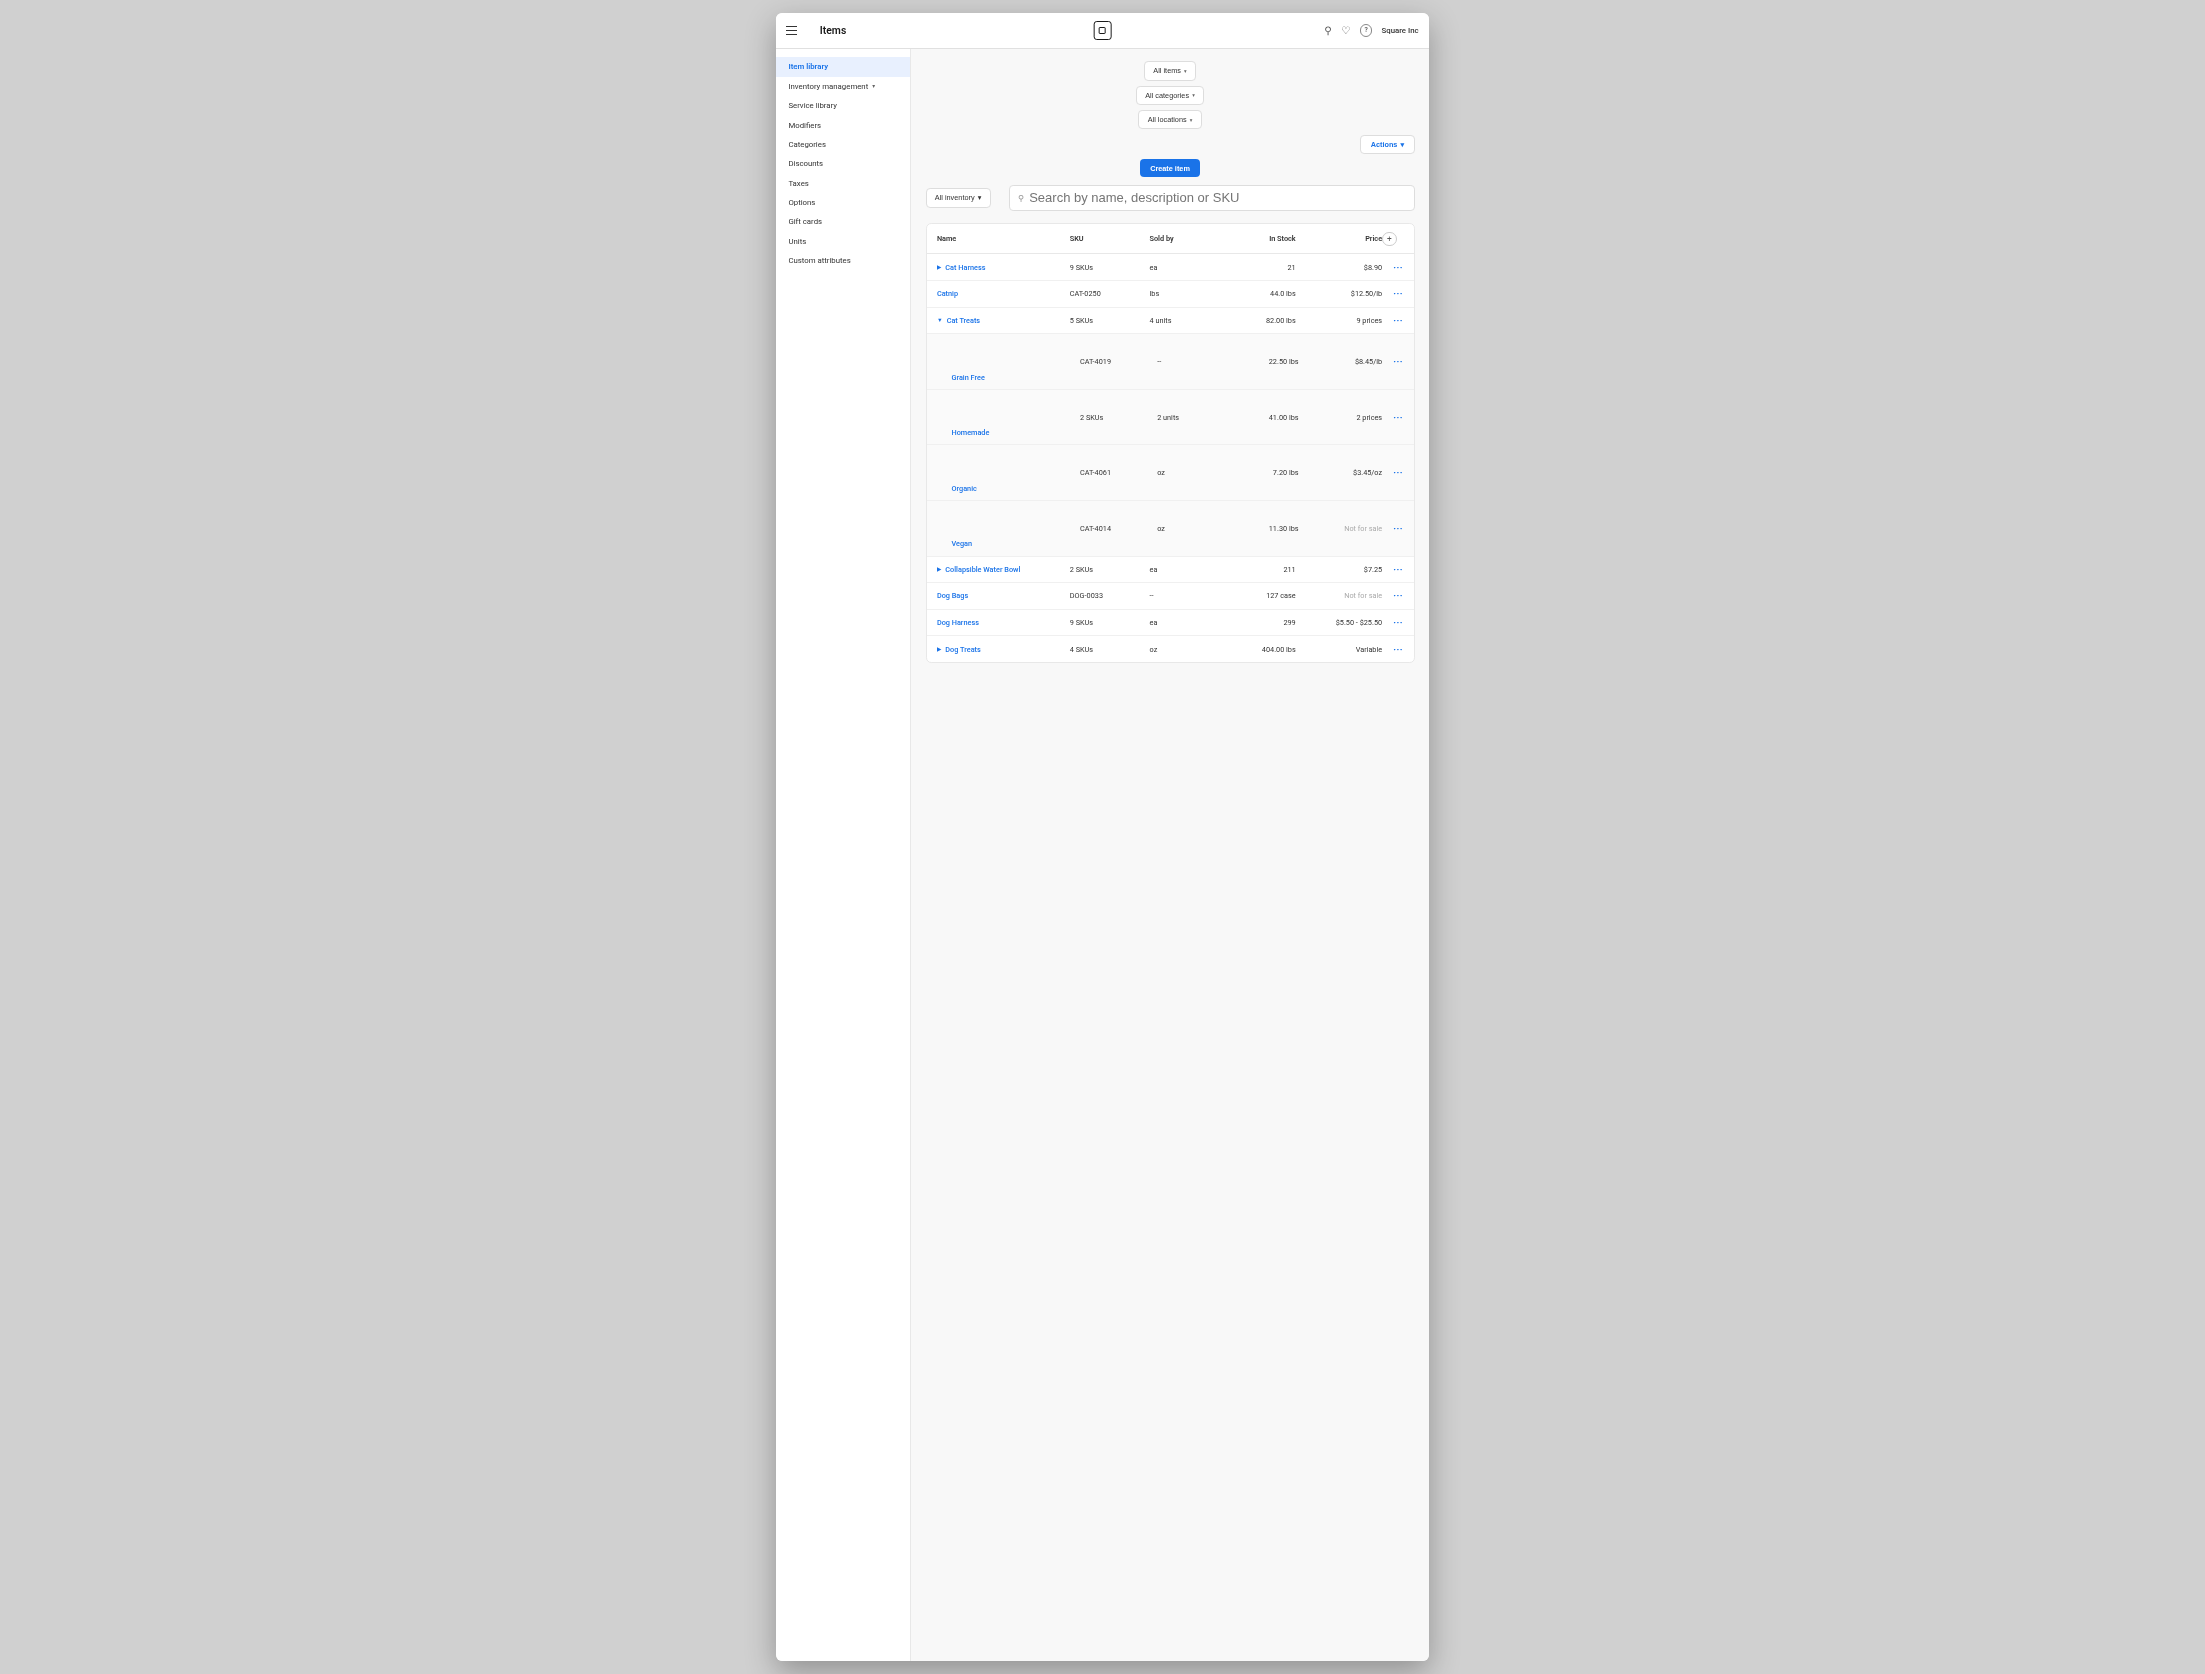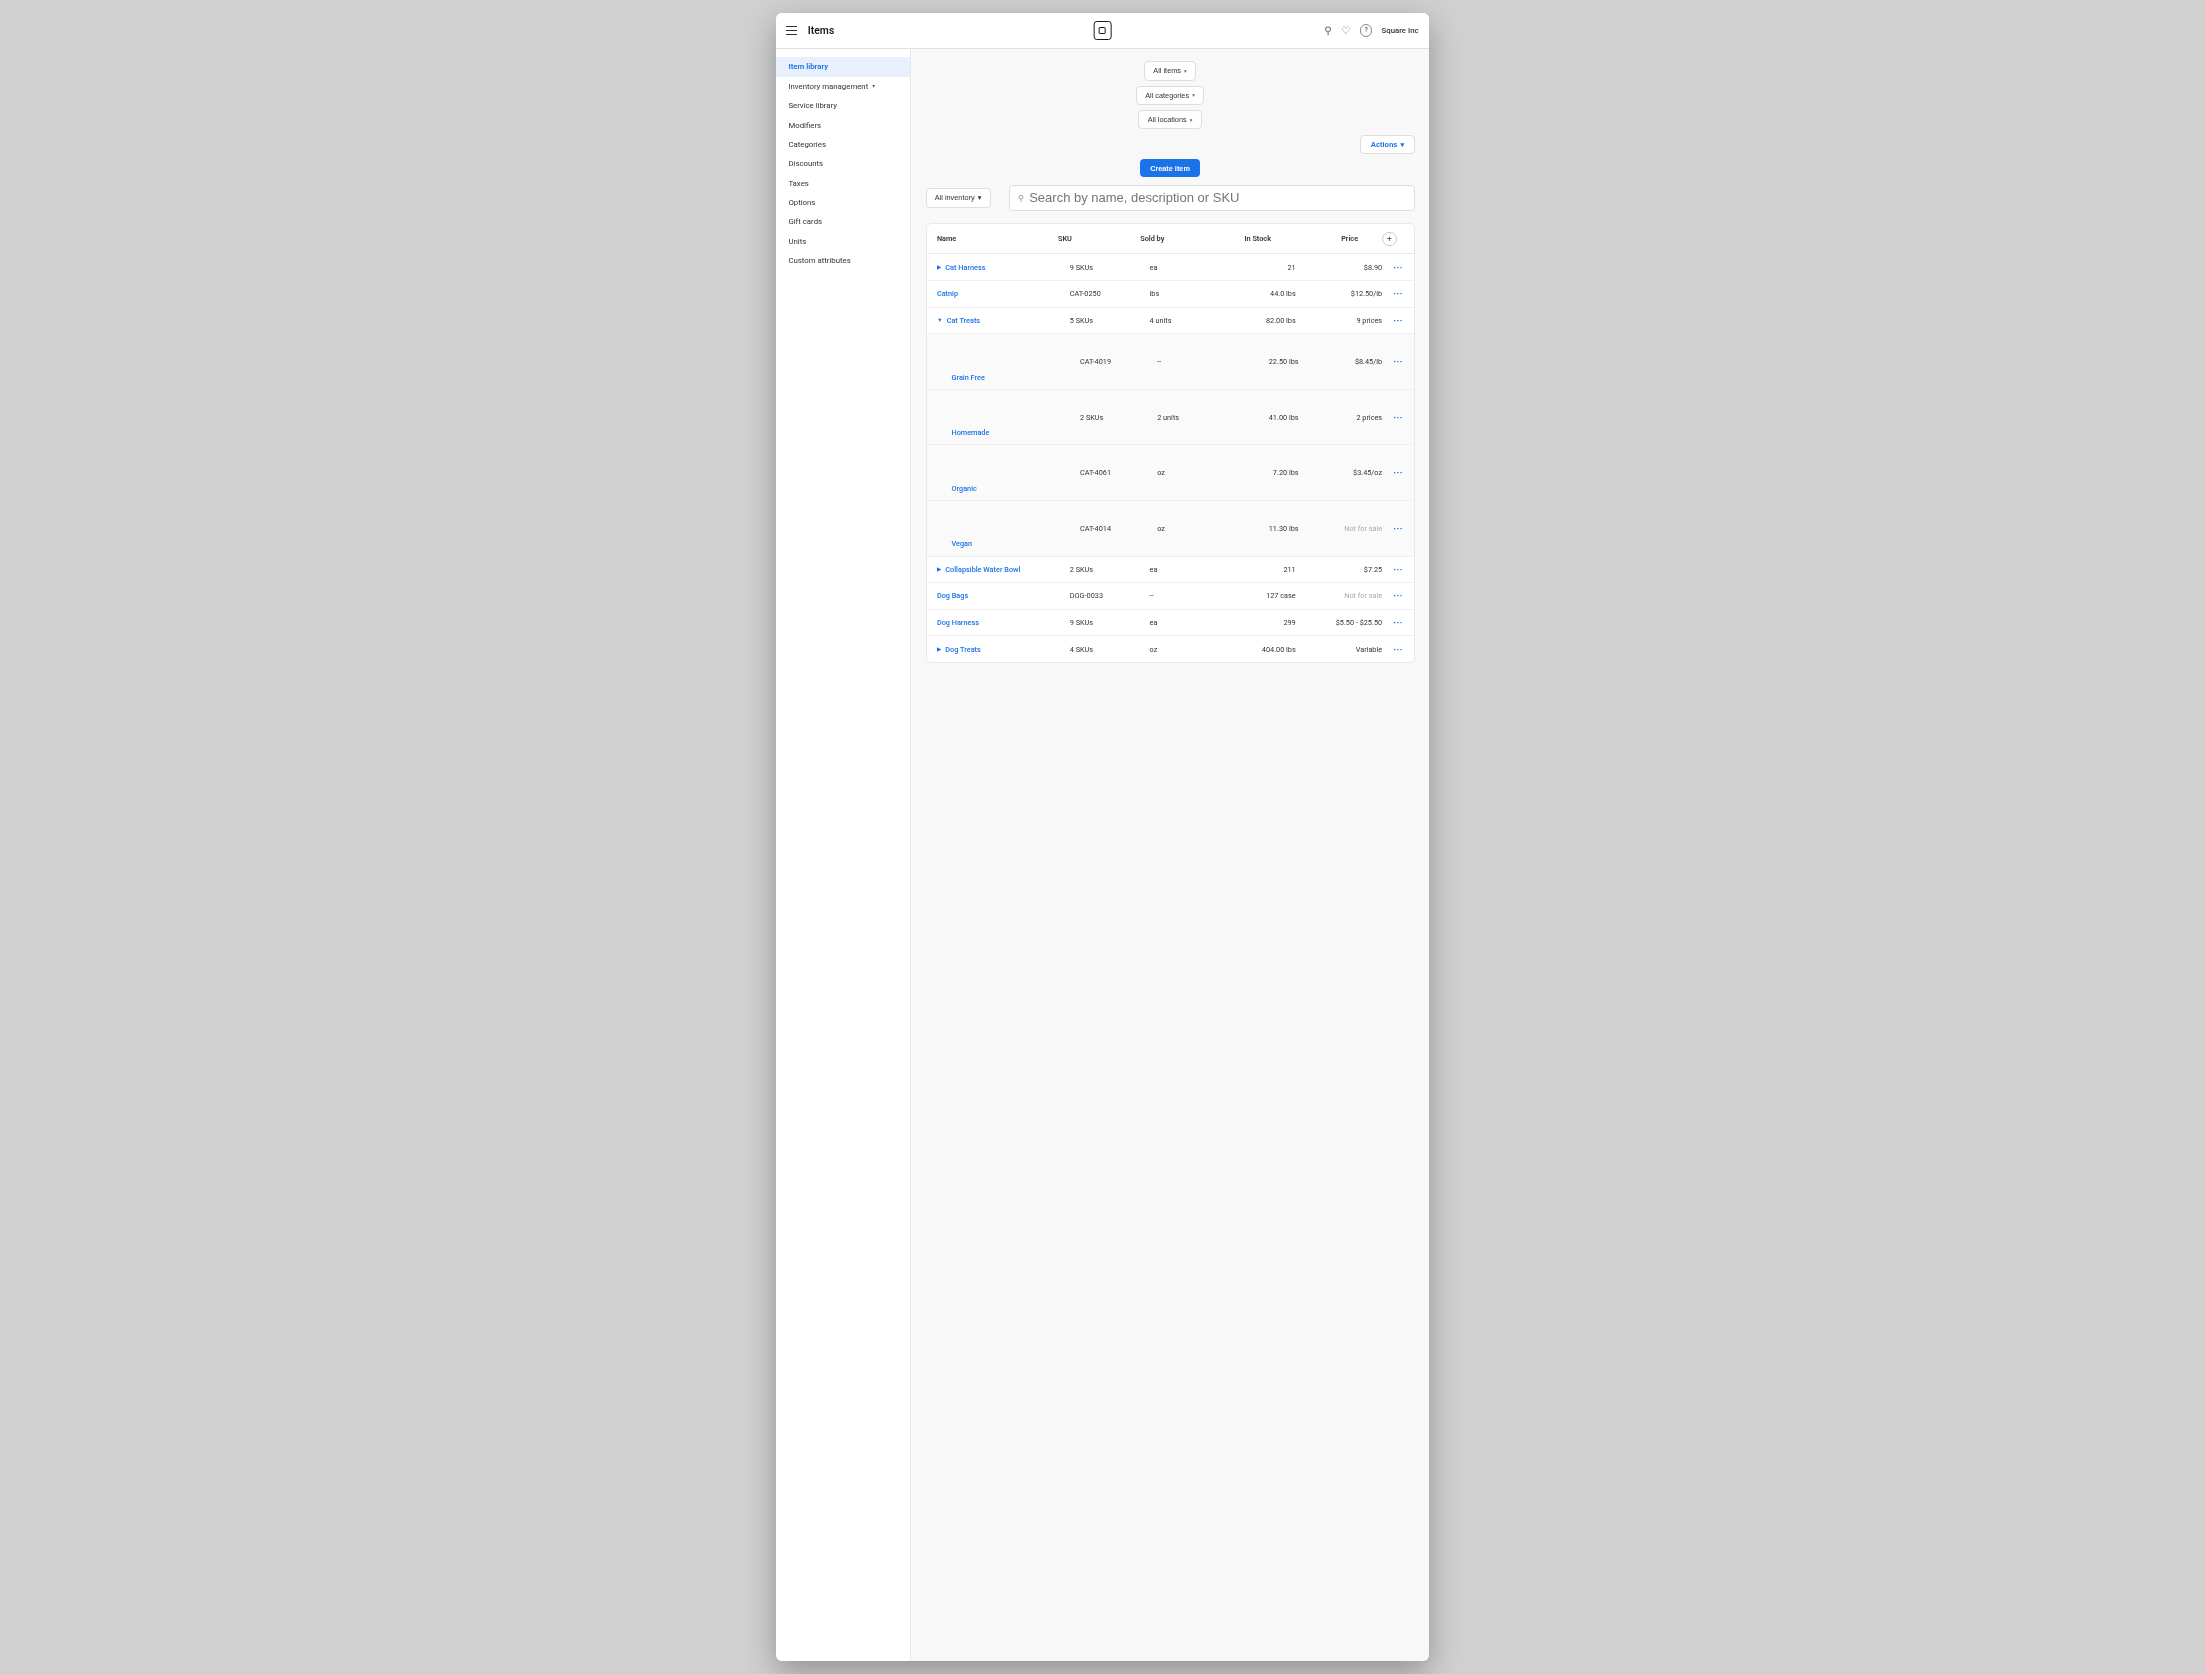--- a/index.html
+++ b/index.html
@@ -25,21 +25,21 @@
       border-bottom: 0.5px solid #e0e0e0;
       height: 36px;
       display: flex;
       align-items: center;
       padding: 0 10.4px;
       position: relative;
     }
     .header-left {
       display: flex;
       align-items: center;
-      gap: 11px;
+      gap: 23px;
     }
     .hamburger {
       display: flex; flex-direction: column; gap: 2.6px; cursor: pointer;
     }
     .hamburger span {
       display: block; width: 10.4px; height: 1px; background: #333;
     }
     .header-title {
       font-size: 10.4px;
       font-weight: 600;
@@ -209,21 +209,20 @@
       border-radius: 5.2px;
       border: 0.5px solid #e8e8e8;
       overflow: hidden;
     }
     .table-header {
       display: grid;
       grid-template-columns: 2fr 1.2fr 1fr 1.2fr 1.3fr 21px;
       padding: 7.3px 10.4px;
       border-bottom: 0.5px solid #e8e8e8;
       align-items: center;
-      gap: 24px;
     }
     .table-header-cell {
       font-size: 7.3px;
       font-weight: 600;
       color: #333;
     }
     .table-header-cell.right { text-align: right; }
     .col-add {
       display: flex;
       align-items: center;

